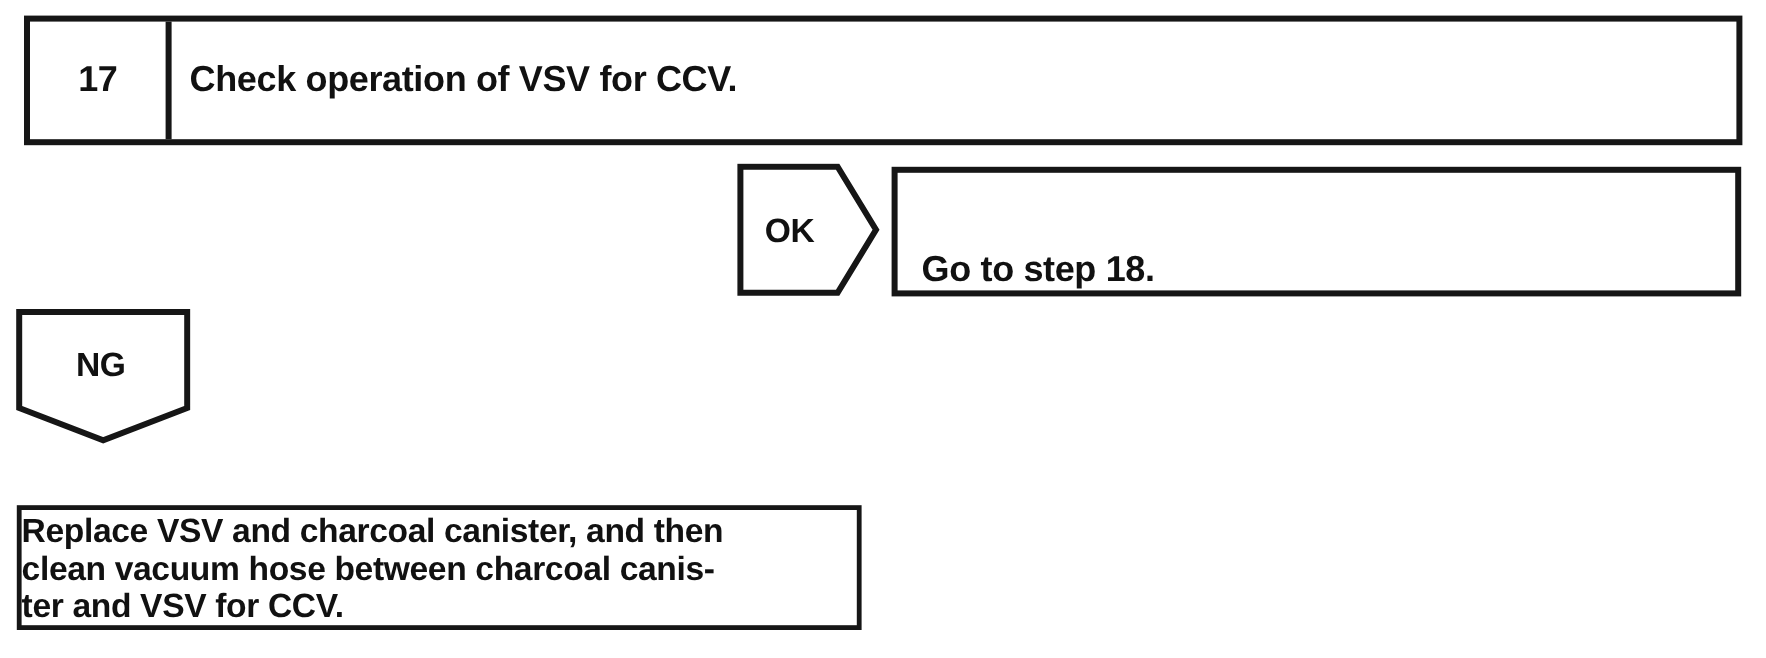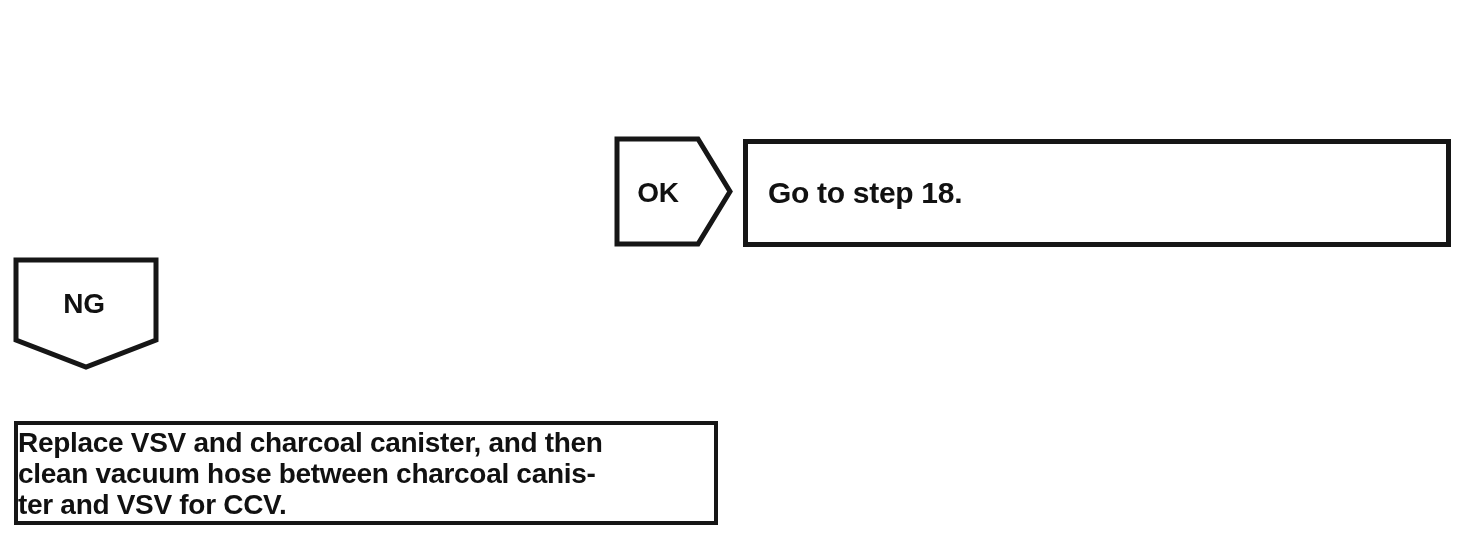--- a/index.html
+++ b/index.html
@@ -59,21 +59,21 @@
   .ok-connector {
     left: 614px;
     top: 136px;
   }
   .ok-action-box {
     left: 743px;
     top: 139px;
     width: 708px;
     height: 108px;
     display: flex;
-    align-items: center;
+    align-items: flex-end;
     padding-left: 20px;
     font-size: 30px;
   }
   .ng-connector {
     left: 13px;
     top: 257px;
   }
   .ng-action-box {
     left: 14px;
     top: 421px;
@@ -88,20 +88,28 @@
   }
   .multiline {
     white-space: pre-line;
   }
 </style>
 </head>
 <body>
 
 <div class="page">
 
+  <div class="box step-box">
+    <div class="step-number-cell">
+      <span>17</span>
+    </div>
+    <div class="step-title-cell">
+      <span>Check operation of VSV for CCV.</span>
+    </div>
+  </div>
 
   <svg class="connector ok-connector" width="120" height="111" viewBox="0 0 120 111">
     <polygon points="3,3 84,3 116,55.5 84,108 3,108" fill="#ffffff" stroke="#161616" stroke-width="5" stroke-linejoin="miter"></polygon>
     <text x="44" y="66" text-anchor="middle">OK</text>
   </svg>
 
   <div class="box ok-action-box">
     <span>Go to step 18.</span>
   </div>
 

